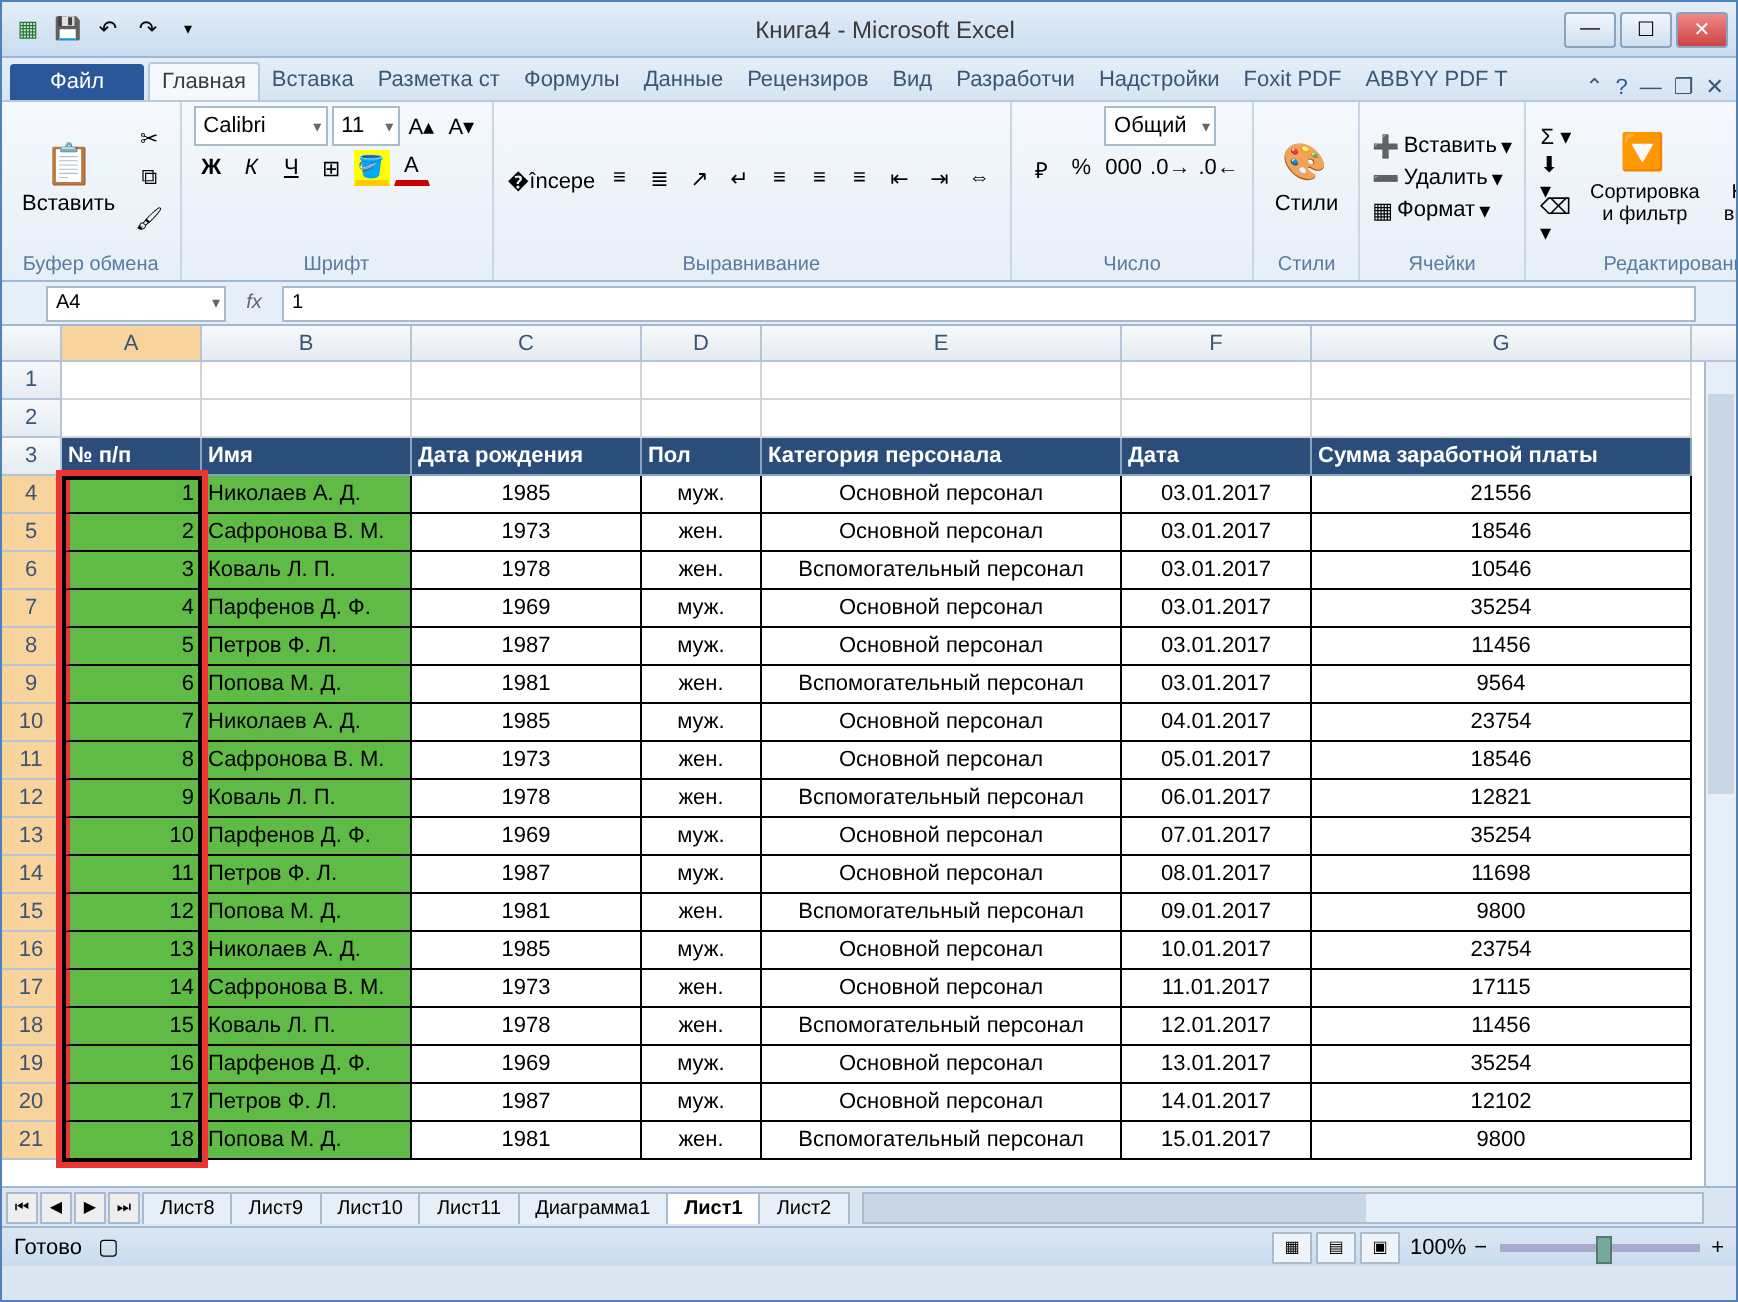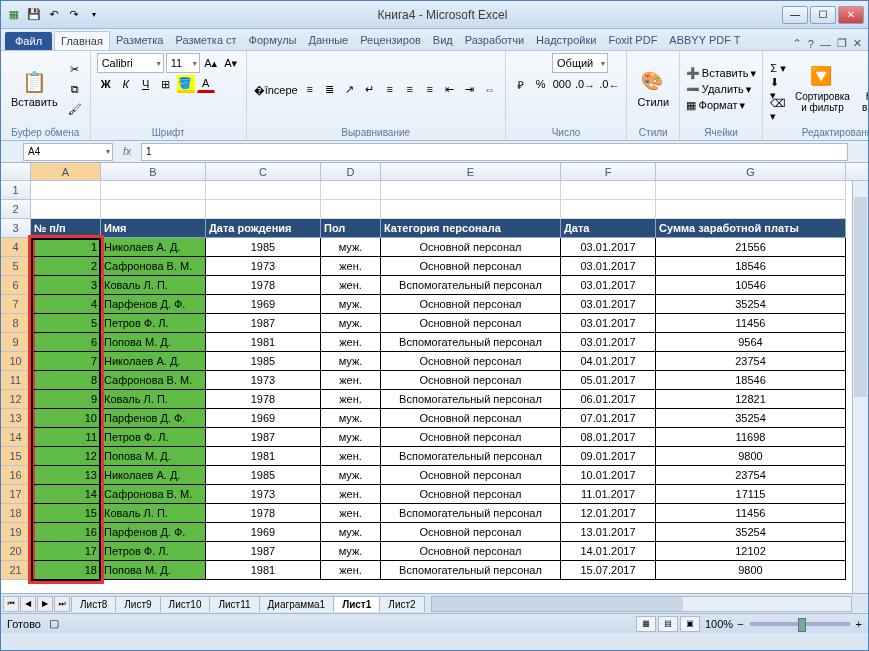--- a/index.html
+++ b/index.html
@@ -9,21 +9,21 @@
 .titlebar { height: 28px; background: linear-gradient(#e4eef8, #c9dcf0); display: flex; align-items: center; padding: 0 4px; border-bottom: 1px solid #9fb8d6; }
 .qat { display: flex; gap: 2px; align-items: center; }
 .qat-icon { width: 18px; height: 18px; display: flex; align-items: center; justify-content: center; font-size: 11px; }
 .title { flex: 1; text-align: center; font-size: 12px; color: #3b3b3b; }
 .winbtns { display: flex; gap: 2px; }
 .winbtn { width: 26px; height: 18px; border: 1px solid #8aa3c0; background: linear-gradient(#f0f6fc,#d0e0f0); border-radius: 2px; display: flex; align-items: center; justify-content: center; font-size: 10px; }
 .winbtn.close { background: linear-gradient(#e88,#c44); color: #fff; }
 
 
 .tabrow { height: 22px; background: linear-gradient(#e4eef8,#d6e4f2); display: flex; align-items: flex-end; padding-left: 4px; border-bottom: 1px solid #b6c9dd; font-size: 11px; }
-.filebtn { background: #2a579a; color: #fff; padding: 3px 10px; border-radius: 2px 2px 0 0; margin-right: 2px; }
+.filebtn { background: #2a579a; color: #fff; padding: 3px 20px; border-radius: 2px 2px 0 0; margin-right: 2px; }
 .tab { padding: 3px 6px; color: #3b5576; cursor: pointer; white-space: nowrap; }
 .tab.active { background: #f5f9fd; border: 1px solid #b6c9dd; border-bottom: none; border-radius: 2px 2px 0 0; color: #3b3b3b; }
 .tabspacer { flex: 1; }
 .helprow { display: flex; gap: 6px; padding-right: 6px; align-items: center; color: #3b5576; }
 
 
 .ribbon { height: 90px; background: linear-gradient(#f5f9fd,#e6eef7); border-bottom: 1px solid #9fb8d6; display: flex; font-size: 11px; }
 .group { border-right: 1px solid #c8d6e6; padding: 2px 6px; display: flex; flex-direction: column; }
 .group-body { flex: 1; display: flex; align-items: center; gap: 4px; }
 .group-label { text-align: center; font-size: 10px; color: #5a7aa0; padding-top: 2px; position: relative; }
@@ -98,21 +98,21 @@
     <div class="winbtn">—</div>
     <div class="winbtn">☐</div>
     <div class="winbtn close">✕</div>
   </div>
 </div>
 
 <div class="tabrow">
   <div class="filebtn">Файл</div>
   <div id="tabs-holder" style="display:flex;">
       <div class="tab active">Главная</div>
-      <div class="tab">Разметка</div>
+      <div class="tab">Вставка</div>
       <div class="tab">Разметка ст</div>
       <div class="tab">Формулы</div>
       <div class="tab">Данные</div>
       <div class="tab">Рецензиров</div>
       <div class="tab">Вид</div>
       <div class="tab">Разработчи</div>
       <div class="tab">Надстройки</div>
       <div class="tab">Foxit PDF</div>
       <div class="tab">ABBYY PDF T</div>
     </div>
@@ -464,21 +464,21 @@
         <div class="cell c-f">14.01.2017</div>
         <div class="cell c-g">12102</div>
       </div>
       <div class="row datarow">
         <div class="rowh sel">21</div>
         <div class="cell c-a">18</div>
         <div class="cell c-b">Попова М. Д.</div>
         <div class="cell c-c">1981</div>
         <div class="cell c-d">жен.</div>
         <div class="cell c-e">Вспомогательный персонал</div>
-        <div class="cell c-f">15.07.2017</div>
+        <div class="cell c-f">15.01.2017</div>
         <div class="cell c-g">9800</div>
       </div>
     </div>
   <div class="vscroll"></div>
   <div class="selborder" style="left:30px;top:75px;width:70px;height:343px;"></div>
   <div class="redframe" style="left:27px;top:72px;width:76px;height:349px;"></div>
 </div>
 
 <div class="sheettabs">
   <div class="navbtns">

